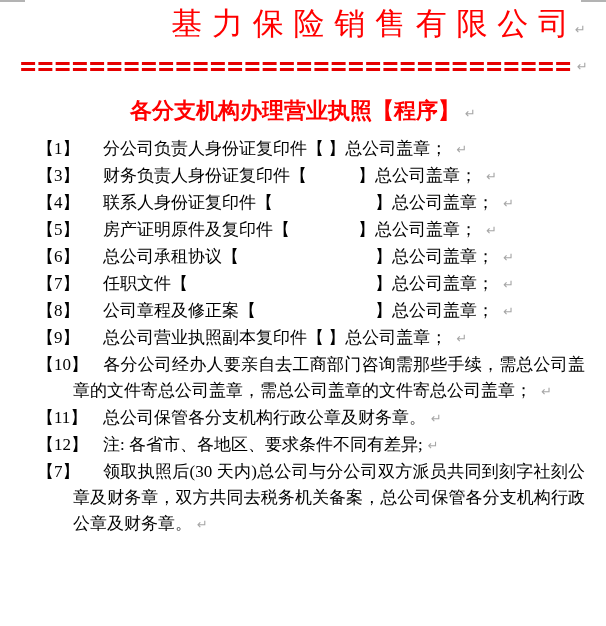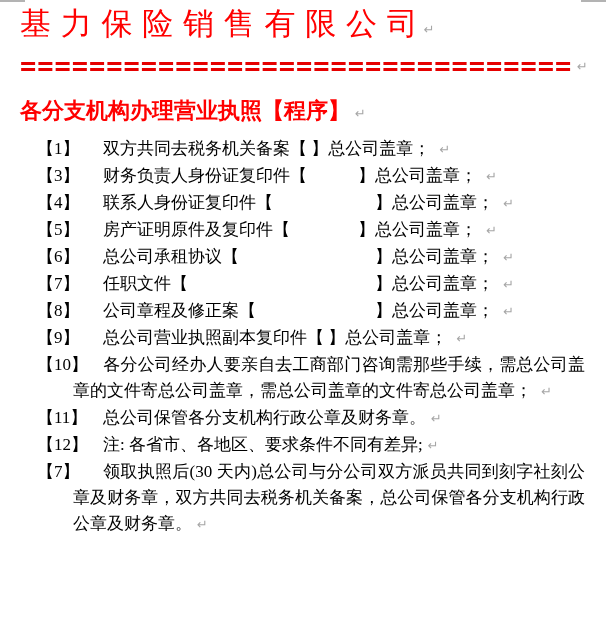--- a/index.html
+++ b/index.html
@@ -13,40 +13,40 @@
   html,body{margin:0;padding:0;}
   body{
     width:606px;height:626px;background:#ffffff;overflow:hidden;position:relative;
     font-family:"Liberation Serif","DejaVu Serif",serif;color:var(--text-black);
   }
   .boundary-mark{position:absolute;top:0;height:2px;width:25px;background:var(--boundary-gray);}
   .boundary-mark.left{left:0;}
   .boundary-mark.right{right:0;}
 
   .company-title{
-    margin:5px 20px 0 20px;text-align:left;
+    margin:5px 20px 0 20px;text-align:right;
     font-size:31px;font-weight:normal;letter-spacing:1px;
     color:var(--title-red);white-space:pre;line-height:38px;
   }
   .pmark{
     color:var(--pilcrow-gray);font-family:"DejaVu Sans",sans-serif;
     font-size:13px;font-weight:normal;letter-spacing:0;margin-left:5px;
     vertical-align:baseline;
   }
   .separator-row{
     margin:9px 18px 0 20px;height:16px;display:flex;align-items:center;
   }
   .separator-text{
     flex:1 1 auto;overflow:hidden;white-space:nowrap;
     color:var(--separator-red);font-weight:bold;
     font-family:"DejaVu Sans Mono",monospace;font-size:27px;line-height:16px;
     letter-spacing:1px;
   }
   .doc-heading{
-    margin:23px 20px 0 20px;text-align:left;
+    margin:23px 20px 0 20px;text-align:center;
     font-size:22px;font-weight:bold;color:var(--heading-red);
     line-height:28px;white-space:pre;
   }
   .items{margin:8px 21px 0 0;}
   .item{
     padding-left:73px;text-indent:-36px;
     font-size:17px;line-height:26px;text-align:justify;
     white-space:pre-wrap;
   }
   .item .marker{display:inline-block;min-width:66px;text-indent:0;}
@@ -60,21 +60,21 @@
 <h1 class="company-title"><span>基 力 保 险 销 售 有 限 公 司</span><span class="pmark">↵</span></h1>
 
 <div class="separator-row">
     <span class="separator-text">==========================================</span>
     <span class="pmark">↵</span>
   </div>
 
 <h2 class="doc-heading"><span>各分支机构办理营业执照【程序】</span><span class="pmark">↵</span></h2>
 
 <div class="items">
-  <div class="item"><span class="marker">【1】</span><span>双方共同去税务机关备案【 】总公司盖章； </span><span class="pmark">↵</span></div>
+  <div class="item"><span class="marker">【1】</span><span>分公司负责人身份证复印件【 】总公司盖章； </span><span class="pmark">↵</span></div>
   <div class="item"><span class="marker">【3】</span><span>财务负责人身份证复印件【　　　】总公司盖章； </span><span class="pmark">↵</span></div>
   <div class="item"><span class="marker">【4】</span><span>联系人身份证复印件【　　　　　　】总公司盖章； </span><span class="pmark">↵</span></div>
   <div class="item"><span class="marker">【5】</span><span>房产证明原件及复印件【　　　　】总公司盖章； </span><span class="pmark">↵</span></div>
   <div class="item"><span class="marker">【6】</span><span>总公司承租协议【　　　　　　　　】总公司盖章； </span><span class="pmark">↵</span></div>
   <div class="item"><span class="marker">【7】</span><span>任职文件【　　　　　　　　　　　】总公司盖章； </span><span class="pmark">↵</span></div>
   <div class="item"><span class="marker">【8】</span><span>公司章程及修正案【　　　　　　　】总公司盖章； </span><span class="pmark">↵</span></div>
   <div class="item"><span class="marker">【9】</span><span>总公司营业执照副本复印件【 】总公司盖章； </span><span class="pmark">↵</span></div>
   <div class="item"><span class="marker">【10】</span><span>各分公司经办人要亲自去工商部门咨询需那些手续，需总公司盖章的文件寄总公司盖章，需总公司盖章的文件寄总公司盖章； </span><span class="pmark">↵</span></div>
   <div class="item"><span class="marker">【11】</span><span>总公司保管各分支机构行政公章及财务章。</span><span class="pmark">↵</span></div>
   <div class="item"><span class="marker">【12】</span><span>注: 各省市、各地区、要求条件不同有差异;</span><span class="pmark">↵</span></div>

